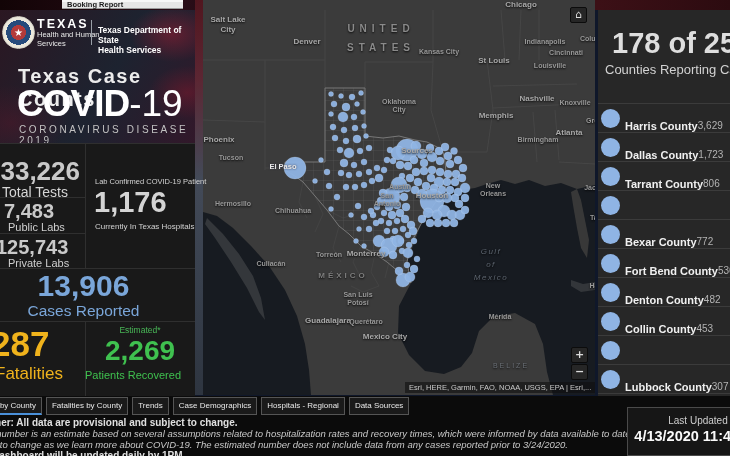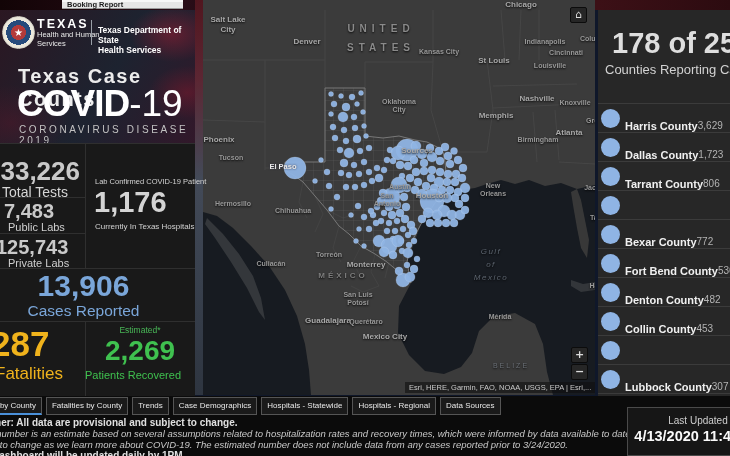--- a/index.html
+++ b/index.html
@@ -415,21 +415,21 @@
 Antonio</div>
 
         <div class="map-label city" style="left: 229px; top: 191px;">Houston</div>
 
         <div class="map-label onbubble" style="left: 80px; top: 162px;">El Paso</div>
 
         <div class="map-label city-sm" style="left: 90px; top: 207px;">Chihuahua</div>
 
         <div class="map-label city-sm" style="left: 126px; top: 251px;">Torreón</div>
 
-        <div class="map-label city" style="left: 163px; top: 260px;">Monterrey</div>
+        <div class="map-label city" style="left: 163px; top: 249px;">Monterrey</div>
 
         <div class="map-label city-sm" style="left: 68px; top: 260px;">Culiacán</div>
 
         <div class="map-label region-sm" style="left: 140px; top: 271px;">MÉXICO</div>
 
         <div class="map-label city-sm" style="left: 155px; top: 291px;">San Luis
 Potosí</div>
 
         <div class="map-label city" style="left: 125px; top: 316px;">Guadalajara</div>
 
@@ -542,21 +542,20 @@
     <div class="tabs">
 
         <div class="tab active">Cases by County</div>
 
         <div class="tab">Fatalities by County</div>
 
         <div class="tab">Trends</div>
 
         <div class="tab">Case Demographics</div>
 
-        <div class="tab">Hospitals - Statewide</div>
 
         <div class="tab">Hospitals - Regional</div>
 
         <div class="tab">Data Sources</div>
 
     </div>
     <div class="dline dl1">Disclaimer: All data are provisional and subject to change.</div>
     <div class="dline dl2">*This number is an estimate based on several assumptions related to hospitalization rates and recovery times, which were informed by data available to date. These assumptions are</div>
     <div class="dline dl3">subject to change as we learn more about COVID-19. The estimated number does not include data from any cases reported prior to 3/24/2020.</div>
     <div class="dline dl4">Dashboard will be updated daily by 1PM</div>

